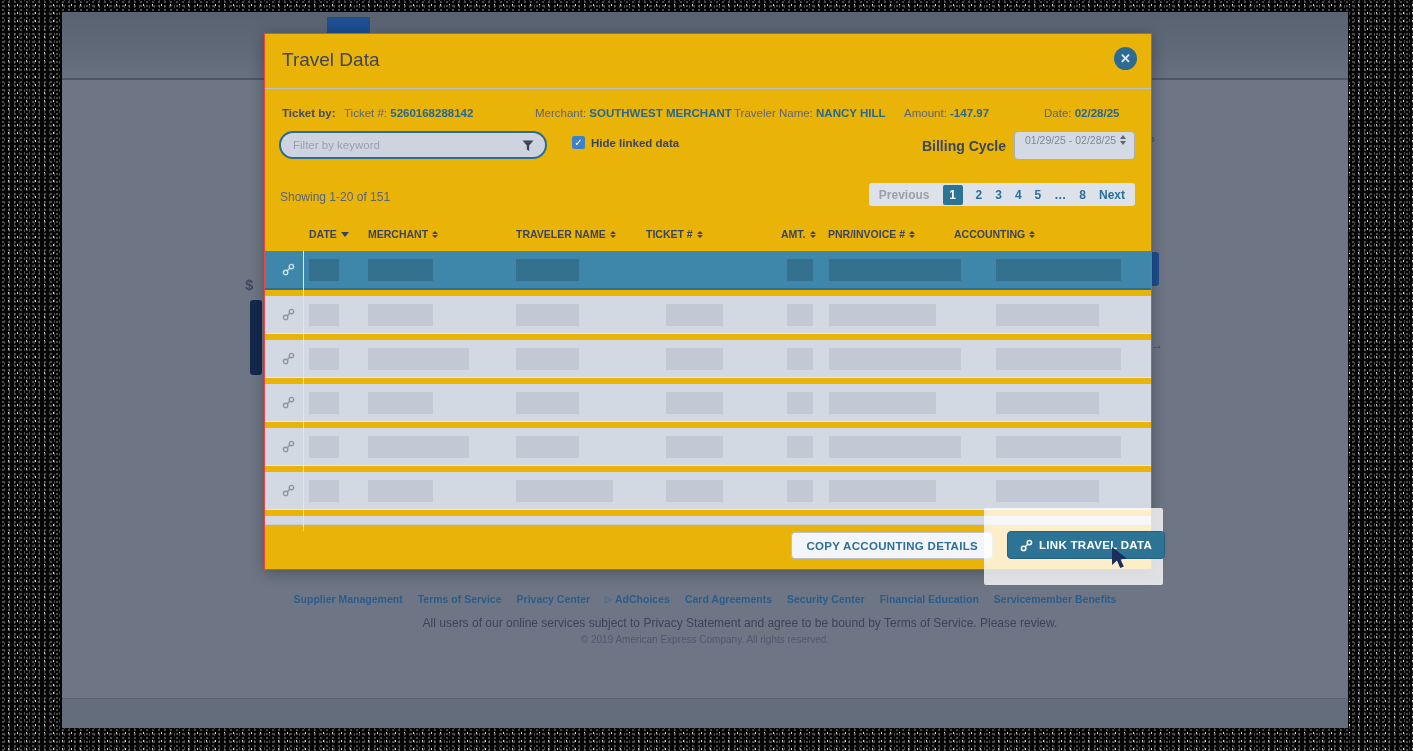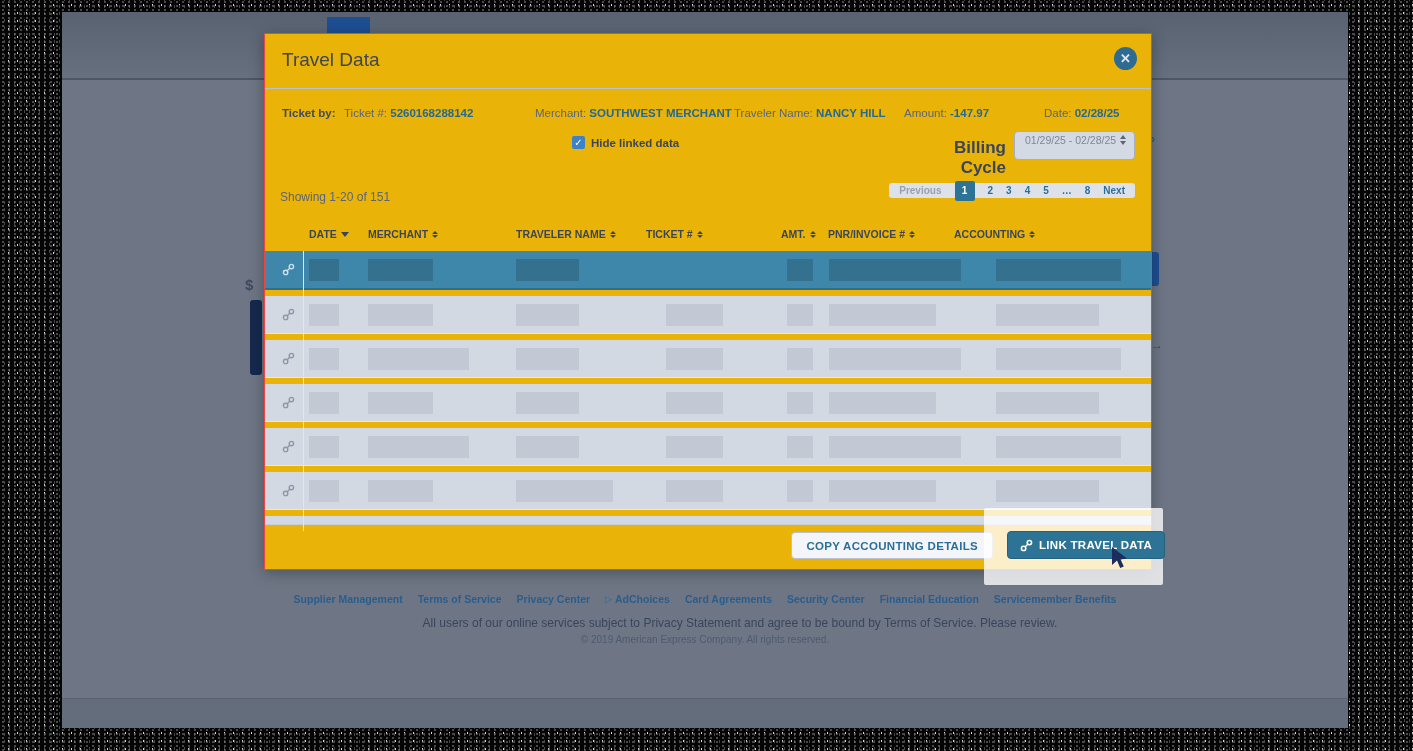--- a/index.html
+++ b/index.html
@@ -66,35 +66,35 @@
   .kw-input { position:absolute; left:12px; top:2px; width:220px; height:20px; border:none;
           background:transparent; outline:none; font-size:11.5px; color:#3f4a5e;
           font-family:"Liberation Sans",sans-serif; }
   .kw-input::placeholder { color:#96a0b0; }
   .funnel { position:absolute; right:11px; top:7px; }
   .chk-group { position:absolute; left:307px; top:8px; display:flex; align-items:center; gap:6px; cursor:pointer; }
   .chk-box { width:13px; height:13px; background:#3b82c8; border-radius:2px; color:#fff;
           font-size:10px; line-height:13px; text-align:center; }
   .chk-label { font-size:11.5px; font-weight:bold; color:#3b4559; }
   .bc-label { position:absolute; left:646px; top:10px; width:95px; text-align:right;
-          font-size:17px; font-weight:bold; color:#3b4559; }
+          font-size:14px; font-weight:bold; color:#3b4559; }
   .bc-select { position:absolute; left:749px; top:3px; width:121px; height:29px;
           background:#d4dae3; border:1px solid #a7afbd; border-radius:4px; cursor:pointer;
           display:flex; align-items:center; justify-content:space-between; padding:0 8px 12px 10px; }
   .bc-value { font-size:10.5px; color:#7d8796; }
   .stepper { display:flex; flex-direction:column; gap:2px; }
   .tri { width:0; height:0; border-left:3.5px solid transparent; border-right:3.5px solid transparent; }
   .tri.up { border-bottom:4px solid #5a6475; }
   .tri.down { border-top:4px solid #5a6475; }
 
   .results-bar { position:absolute; left:0; top:148px; width:100%; height:30px; }
   .showing { position:absolute; left:15px; top:8px; font-size:12px; color:#5b6578; }
-  .pagination { position:absolute; right:16px; top:1px; height:15px; background:#dde2ea;
+  .pagination { position:absolute; right:16px; top:1px; height:23px; background:#dde2ea;
           border-radius:3px; display:flex; align-items:center; padding:0 10px; gap:13px;
-          font-size:10px; font-weight:bold; }
+          font-size:12px; font-weight:bold; }
   .pg-prev { color:#98a1ae; cursor:default; }
   .pg-num { color:#2a6f9a; cursor:pointer; }
   .pg-num.active { background:#2d7396; color:#fff; width:20px; height:20px; border-radius:2px;
           display:flex; align-items:center; justify-content:center; }
   .pg-next { color:#2a6f9a; cursor:pointer; }
 
   
   .thead { position:absolute; left:0; top:189px; width:100%; height:24px;
           font-size:10.5px; font-weight:bold; color:#3b4559; }
   .th { position:absolute; top:5px; white-space:nowrap; display:flex; align-items:center; gap:4px; cursor:pointer; }
@@ -187,20 +187,26 @@
   <div class="filter-summary">
     <span class="fs-item fs-label-strong" style="left:17px;">Ticket by:</span>
     <span class="fs-item" style="left:79px;"><span>Ticket #:</span> <span class="fs-value">5260168288142</span></span>
     <span class="fs-item" style="left:270px;"><span>Merchant:</span> <span class="fs-value">SOUTHWEST MERCHANT</span></span>
     <span class="fs-item" style="left:469px;"><span>Traveler Name:</span> <span class="fs-value">NANCY HILL</span></span>
     <span class="fs-item" style="left:639px;"><span>Amount:</span> <span class="fs-value">-147.97</span></span>
     <span class="fs-item" style="left:779px;"><span>Date:</span> <span class="fs-value">02/28/25</span></span>
   </div>
 
   <div class="controls">
+    <div class="kw-wrap">
+      <input class="kw-input" type="text" placeholder="Filter by keyword" style="">
+      <svg class="funnel" width="12" height="12" viewBox="0 0 12 12">
+          <path d="M0.5 0.5 H11.5 L7.2 5.6 V11 L4.8 9.6 V5.6 Z" fill="#3b4559"></path>
+        </svg>
+    </div>
     <div class="chk-group">
       <div class="chk-box"><span>✓</span></div>
       <span class="chk-label">Hide linked data</span>
     </div>
     <span class="bc-label">Billing Cycle</span>
     <div class="bc-select">
       <span class="bc-value">01/29/25 - 02/28/25</span>
       <span class="stepper">
           <i class="tri up"></i>
           <i class="tri down"></i>

